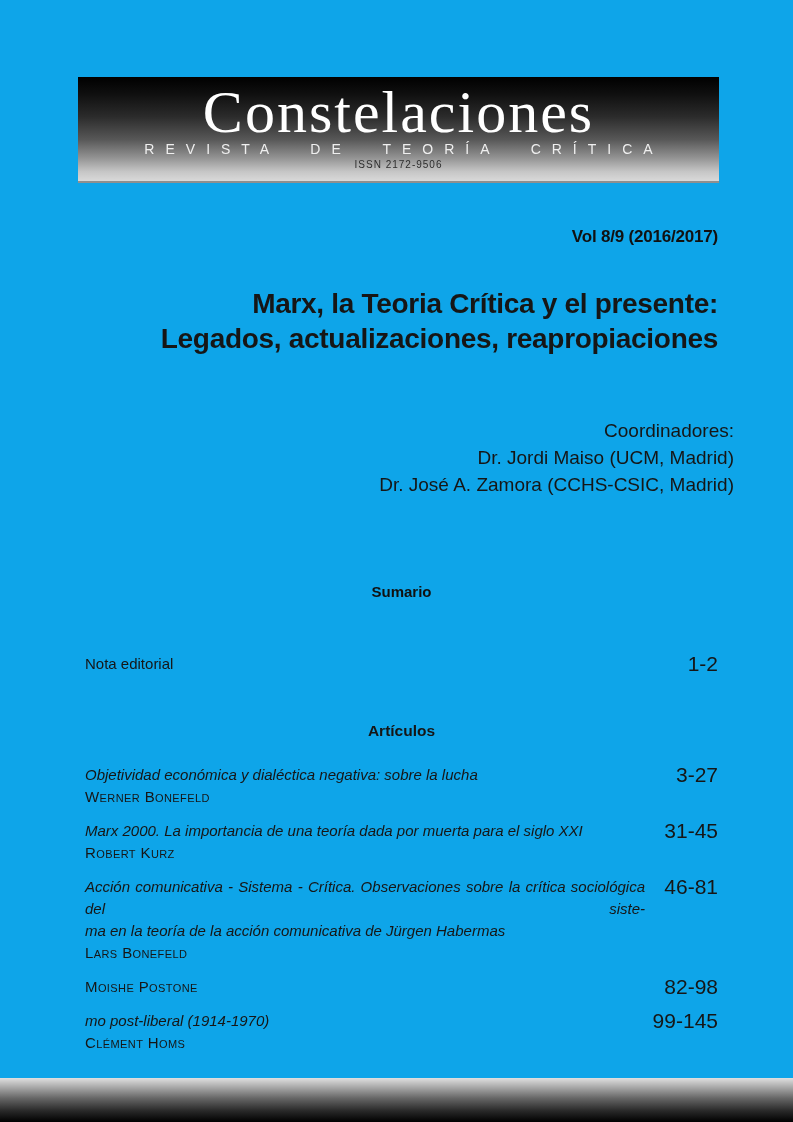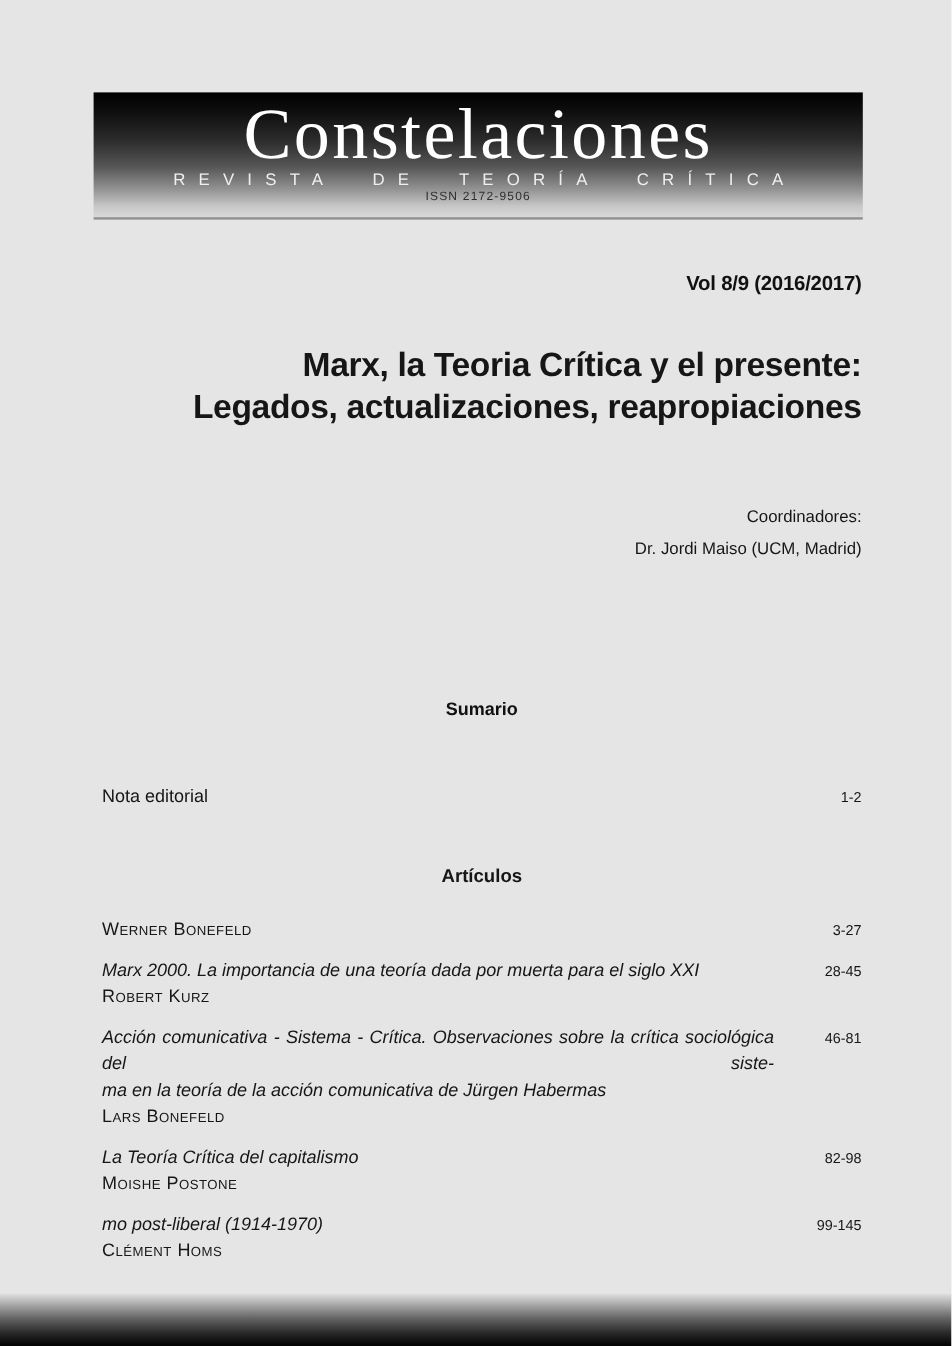--- a/index.html
+++ b/index.html
@@ -1,19 +1,19 @@
 <!DOCTYPE html>
 <html><head>
 <meta charset="utf-8">
 <style>
   html,body{margin:0;padding:0;background:#fff;}
   .page{
     position:relative;
     width:793px;height:1122px;
-    background:#e5e5e5;
+    background:#0ea5e9;
     overflow:hidden;
     font-family:"Liberation Sans", sans-serif;
     color:#111;
   }
 
   
   .banner{
     position:absolute;left:78px;top:77px;width:641px;height:104px;
     background:linear-gradient(to bottom,
       #000000 0%, #0f0f0f 16%, #2b2b2b 38%, #575757 60%,
@@ -41,38 +41,38 @@
   .volume{
     position:absolute;left:85px;right:75px;top:227px;
     text-align:right;font-weight:bold;font-size:17px;letter-spacing:-0.2px;
   }
   .issue-title{
     position:absolute;left:85px;right:75px;top:286px;
     text-align:right;font-weight:bold;font-size:28px;line-height:35px;
     letter-spacing:-0.3px;color:#161616;
   }
   .coordinators{
-    position:absolute;left:85px;right:75px;top:417px;
-    text-align:right;font-size:14px;line-height:27px;color:#161616;
+    position:absolute;left:85px;right:59px;top:417px;
+    text-align:right;font-size:19px;line-height:27px;color:#161616;
   }
 
   
   .sumario{
     position:absolute;left:85px;width:633px;top:583px;
     text-align:center;font-weight:bold;font-size:15px;
   }
   .toc{
     position:absolute;left:85px;width:633px;top:653px;
     font-size:15px;color:#161616;
   }
   .toc-row{display:flex;align-items:flex-start;}
   .toc-row .grow{flex:1 1 auto;}
   .pages-col{
     flex:0 0 58px;text-align:right;white-space:nowrap;
-    font-style:normal;font-size:12px;color:#161616;
+    font-style:normal;font-size:21px;color:#161616;
   }
   .editorial-row{margin-bottom:47px;line-height:22px;}
   .section-heading{
     text-align:center;font-weight:bold;font-size:15.5px;
     margin-bottom:24px;
   }
   .article{margin-bottom:12px;line-height:22px;}
   .article-title{font-style:italic;padding-right:15px;}
   .jline{text-align:justify;text-align-last:justify;}
   .article-author{
@@ -100,67 +100,68 @@
   <div class="volume">Vol 8/9 (2016/2017)</div>
 
   <div class="issue-title">
     <div>Marx, la Teoria Crítica y el presente:</div>
     <div>Legados, actualizaciones, reapropiaciones</div>
   </div>
 
   <div class="coordinators">
     <div>Coordinadores:</div>
     <div>Dr. Jordi Maiso (UCM, Madrid)</div>
+    <div>Dr. José A. Zamora (CCHS-CSIC, Madrid)</div>
   </div>
 
   <div class="sumario">Sumario</div>
 
   <div class="toc">
 
     <div class="toc-row editorial-row">
       <div class="grow">Nota editorial</div>
       <div class="pages-col">1-2</div>
     </div>
 
     <div class="section-heading">Artículos</div>
 
     <div>
   <div class="toc-row article">
     <div class="grow">
+      <div class="article-title">
+              <div>Objetividad económica y dialéctica negativa: sobre la lucha</div>
+            </div>
       <div class="article-author">Werner Bonefeld</div>
     </div>
     <div class="pages-col">3-27</div>
   </div>
 
   <div class="toc-row article">
     <div class="grow">
       <div class="article-title">
               <div>Marx 2000. La importancia de una teoría dada por muerta para el siglo XXI</div>
             </div>
       <div class="article-author">Robert Kurz</div>
     </div>
-    <div class="pages-col">28-45</div>
+    <div class="pages-col">31-45</div>
   </div>
 
   <div class="toc-row article">
     <div class="grow">
       <div class="article-title">
               <div class="jline">Acción comunicativa - Sistema - Crítica. Observaciones sobre la crítica sociológica del siste-</div>
               <div>ma en la teoría de la acción comunicativa de Jürgen Habermas</div>
             </div>
       <div class="article-author">Lars Bonefeld</div>
     </div>
     <div class="pages-col">46-81</div>
   </div>
 
   <div class="toc-row article">
     <div class="grow">
-      <div class="article-title">
-              <div>La Teoría Crítica del capitalismo</div>
-            </div>
       <div class="article-author">Moishe Postone</div>
     </div>
     <div class="pages-col">82-98</div>
   </div>
 
   <div class="toc-row article">
     <div class="grow">
       <div class="article-title">
               <div>mo post-liberal (1914-1970)</div>
             </div>

